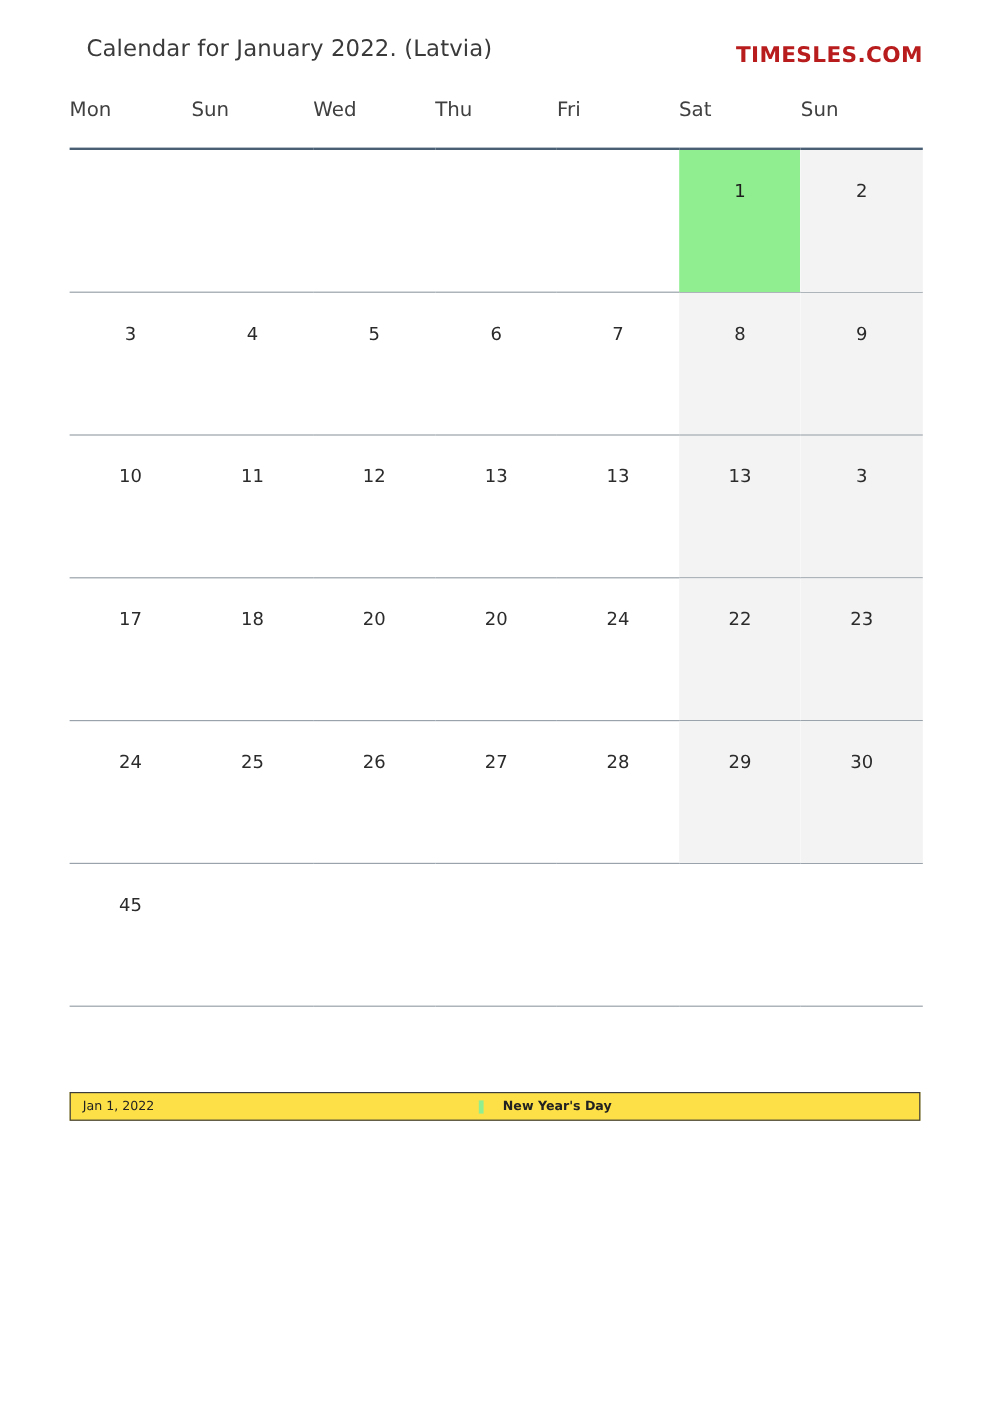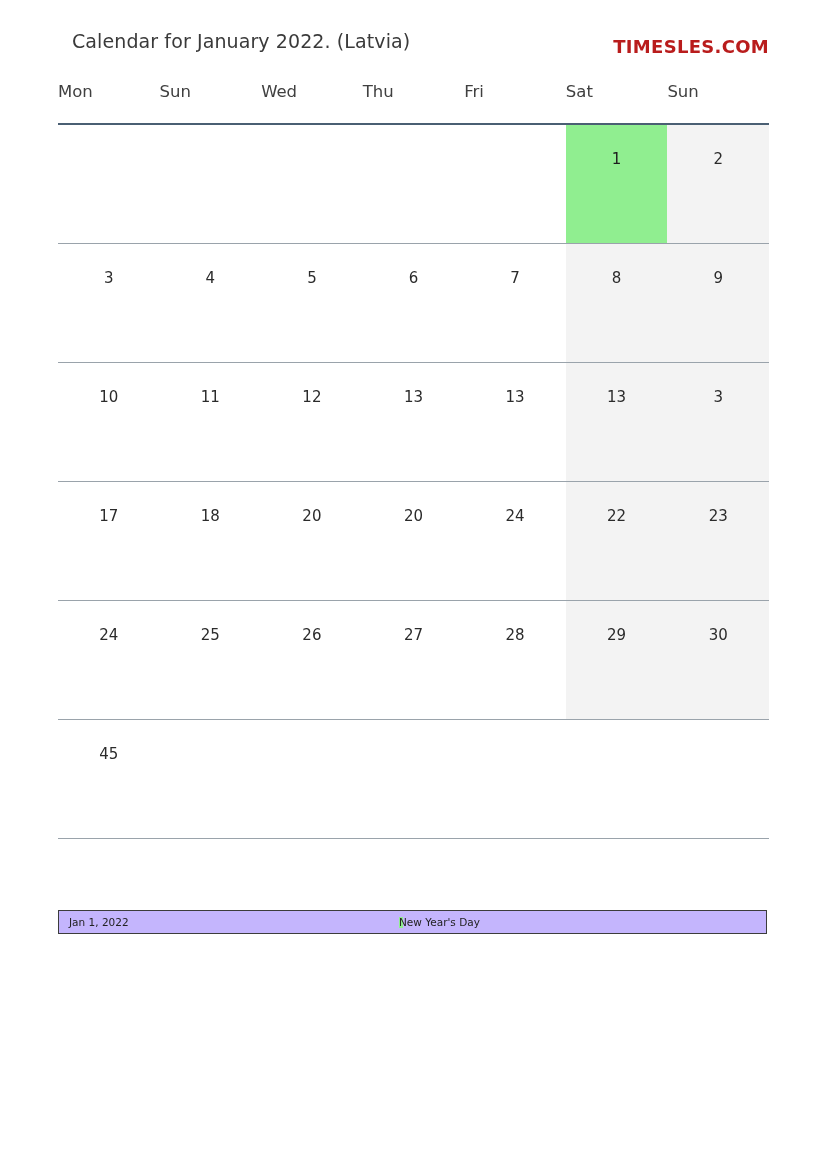--- a/index.html
+++ b/index.html
@@ -111,43 +111,44 @@
 
   
   .legend {
     position: absolute;
     left: 58px;
     top: 910px;
     width: 709px;
     height: 24px;
     border: 1px solid #3c3c3c;
     box-sizing: border-box;
-    background: #c4b5fd;
+    background: #fde047;
   }
   .legend-date {
     position: absolute;
     left: 10px;
     top: 5px;
     font-size: 10.5px;
     color: #222222;
   }
   .legend-swatch {
     position: absolute;
     left: 340px;
     top: 6px;
     width: 4px;
     height: 11px;
     background: #90ee90;
   }
   .legend-label {
     position: absolute;
-    left: 340px;
+    left: 360px;
     top: 5px;
     font-size: 10.5px;
     color: #222222;
+    font-weight: bold;
   }
 </style>
 </head>
 <body>
 
 <div class="page-header">
   <div class="page-title">Calendar for January 2022. (Latvia)</div>
   <a class="brand-link" href="#">TIMESLES.COM</a>
 </div>
 

